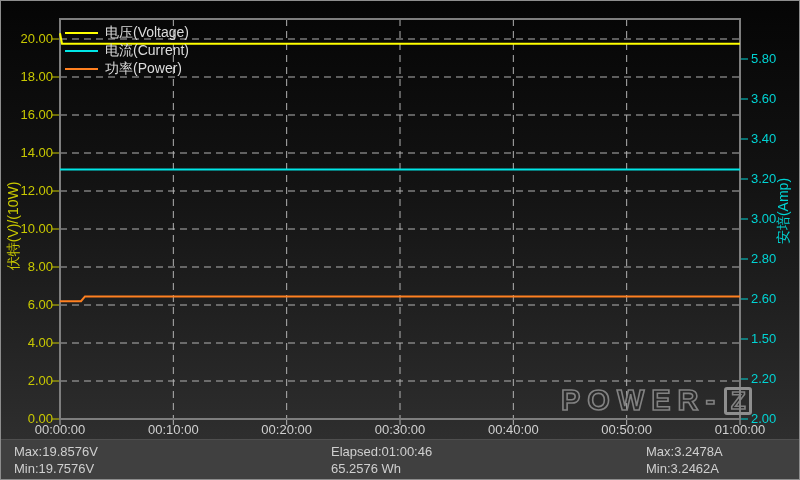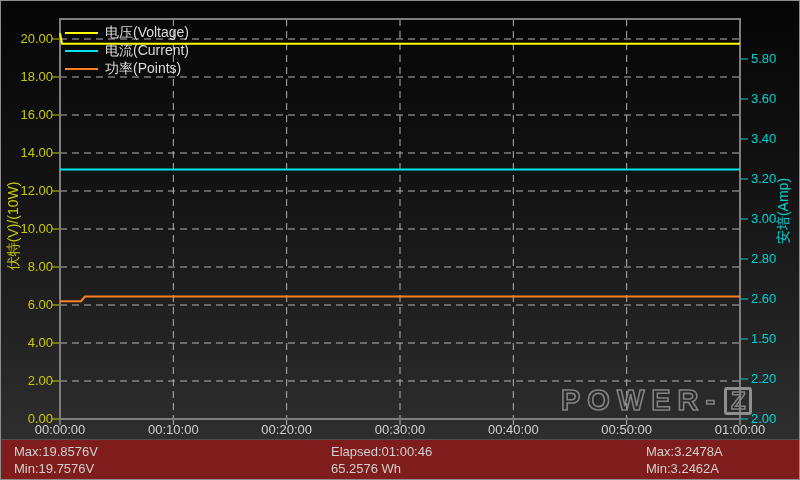--- a/index.html
+++ b/index.html
@@ -34,21 +34,21 @@
     user-select:none;
   }
   .watermark .zbox{
     display:inline-flex;align-items:center;justify-content:center;
     border:3px solid #8f8f8f;border-radius:3px;
     width:28px;height:28px;margin-left:2px;letter-spacing:0;
     font-size:24px;
   }
   .status-bar{
     position:absolute;left:0;top:438px;width:800px;height:42px;
-    background:#7f1d1d;border-top:1px solid #4f4f4f;
+    background:#404040;border-top:1px solid #4f4f4f;
     font-size:13px;color:#cfcfcf;
   }
   .status-col{position:absolute;top:3px;line-height:17px;white-space:nowrap;}
   .status-col.c1{left:13px;}
   .status-col.c2{left:172px;}
   .status-col.c3{left:330px;}
   .status-col.c4{left:645px;}
   .status-line{display:block;}
 </style>
 </head>
@@ -115,21 +115,21 @@
         <div class="legend-row">
           <span class="legend-swatch" style="background: rgb(255, 255, 0);"></span>
           <span class="legend-text">电压(Voltage)</span>
         </div>
         <div class="legend-row">
           <span class="legend-swatch" style="background: rgb(0, 230, 230);"></span>
           <span class="legend-text">电流(Current)</span>
         </div>
         <div class="legend-row">
           <span class="legend-swatch" style="background: rgb(255, 128, 32);"></span>
-          <span class="legend-text">功率(Points)</span>
+          <span class="legend-text">功率(Power)</span>
         </div>
       </div>
 
     <div class="watermark">
       <span>POWER-</span>
       <span class="zbox">Z</span>
     </div>
   <div class="axis-label left" style="left: 0px; top: 410px; color: rgb(201, 201, 0);">0.00</div>
       <div class="axis-label left" style="left: 0px; top: 372px; color: rgb(201, 201, 0);">2.00</div>
       <div class="axis-label left" style="left: 0px; top: 334px; color: rgb(201, 201, 0);">4.00</div>

